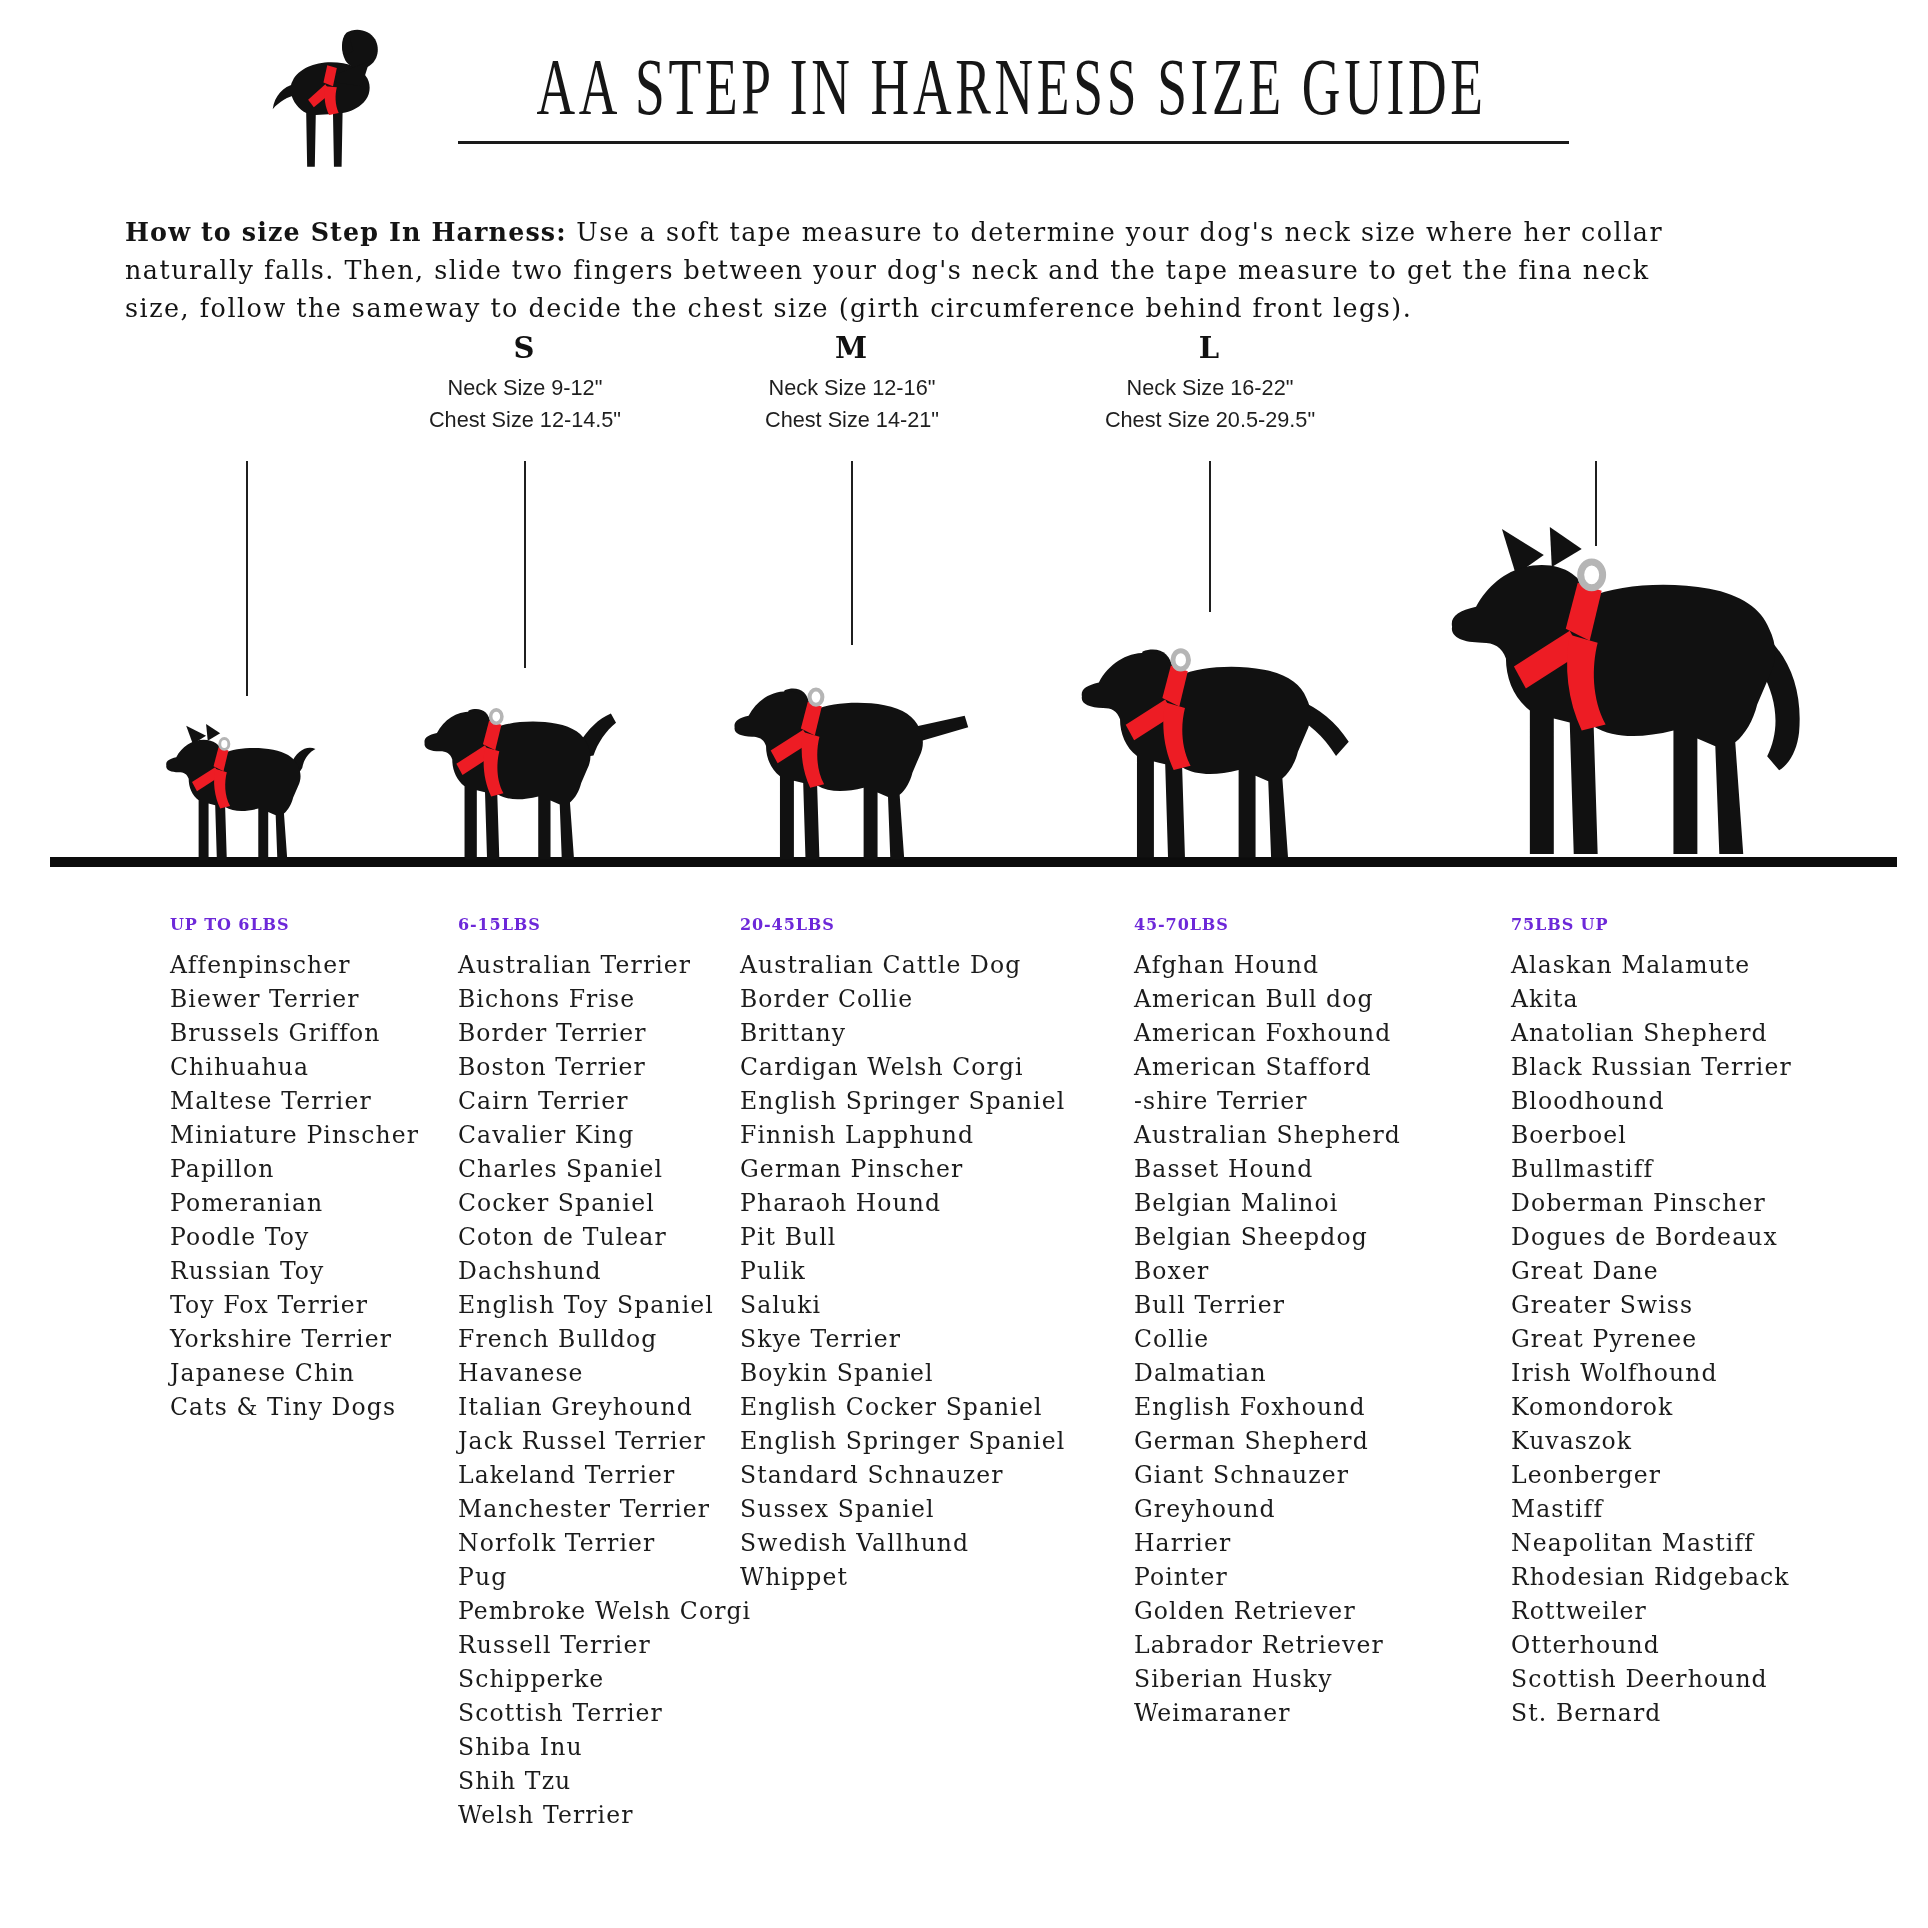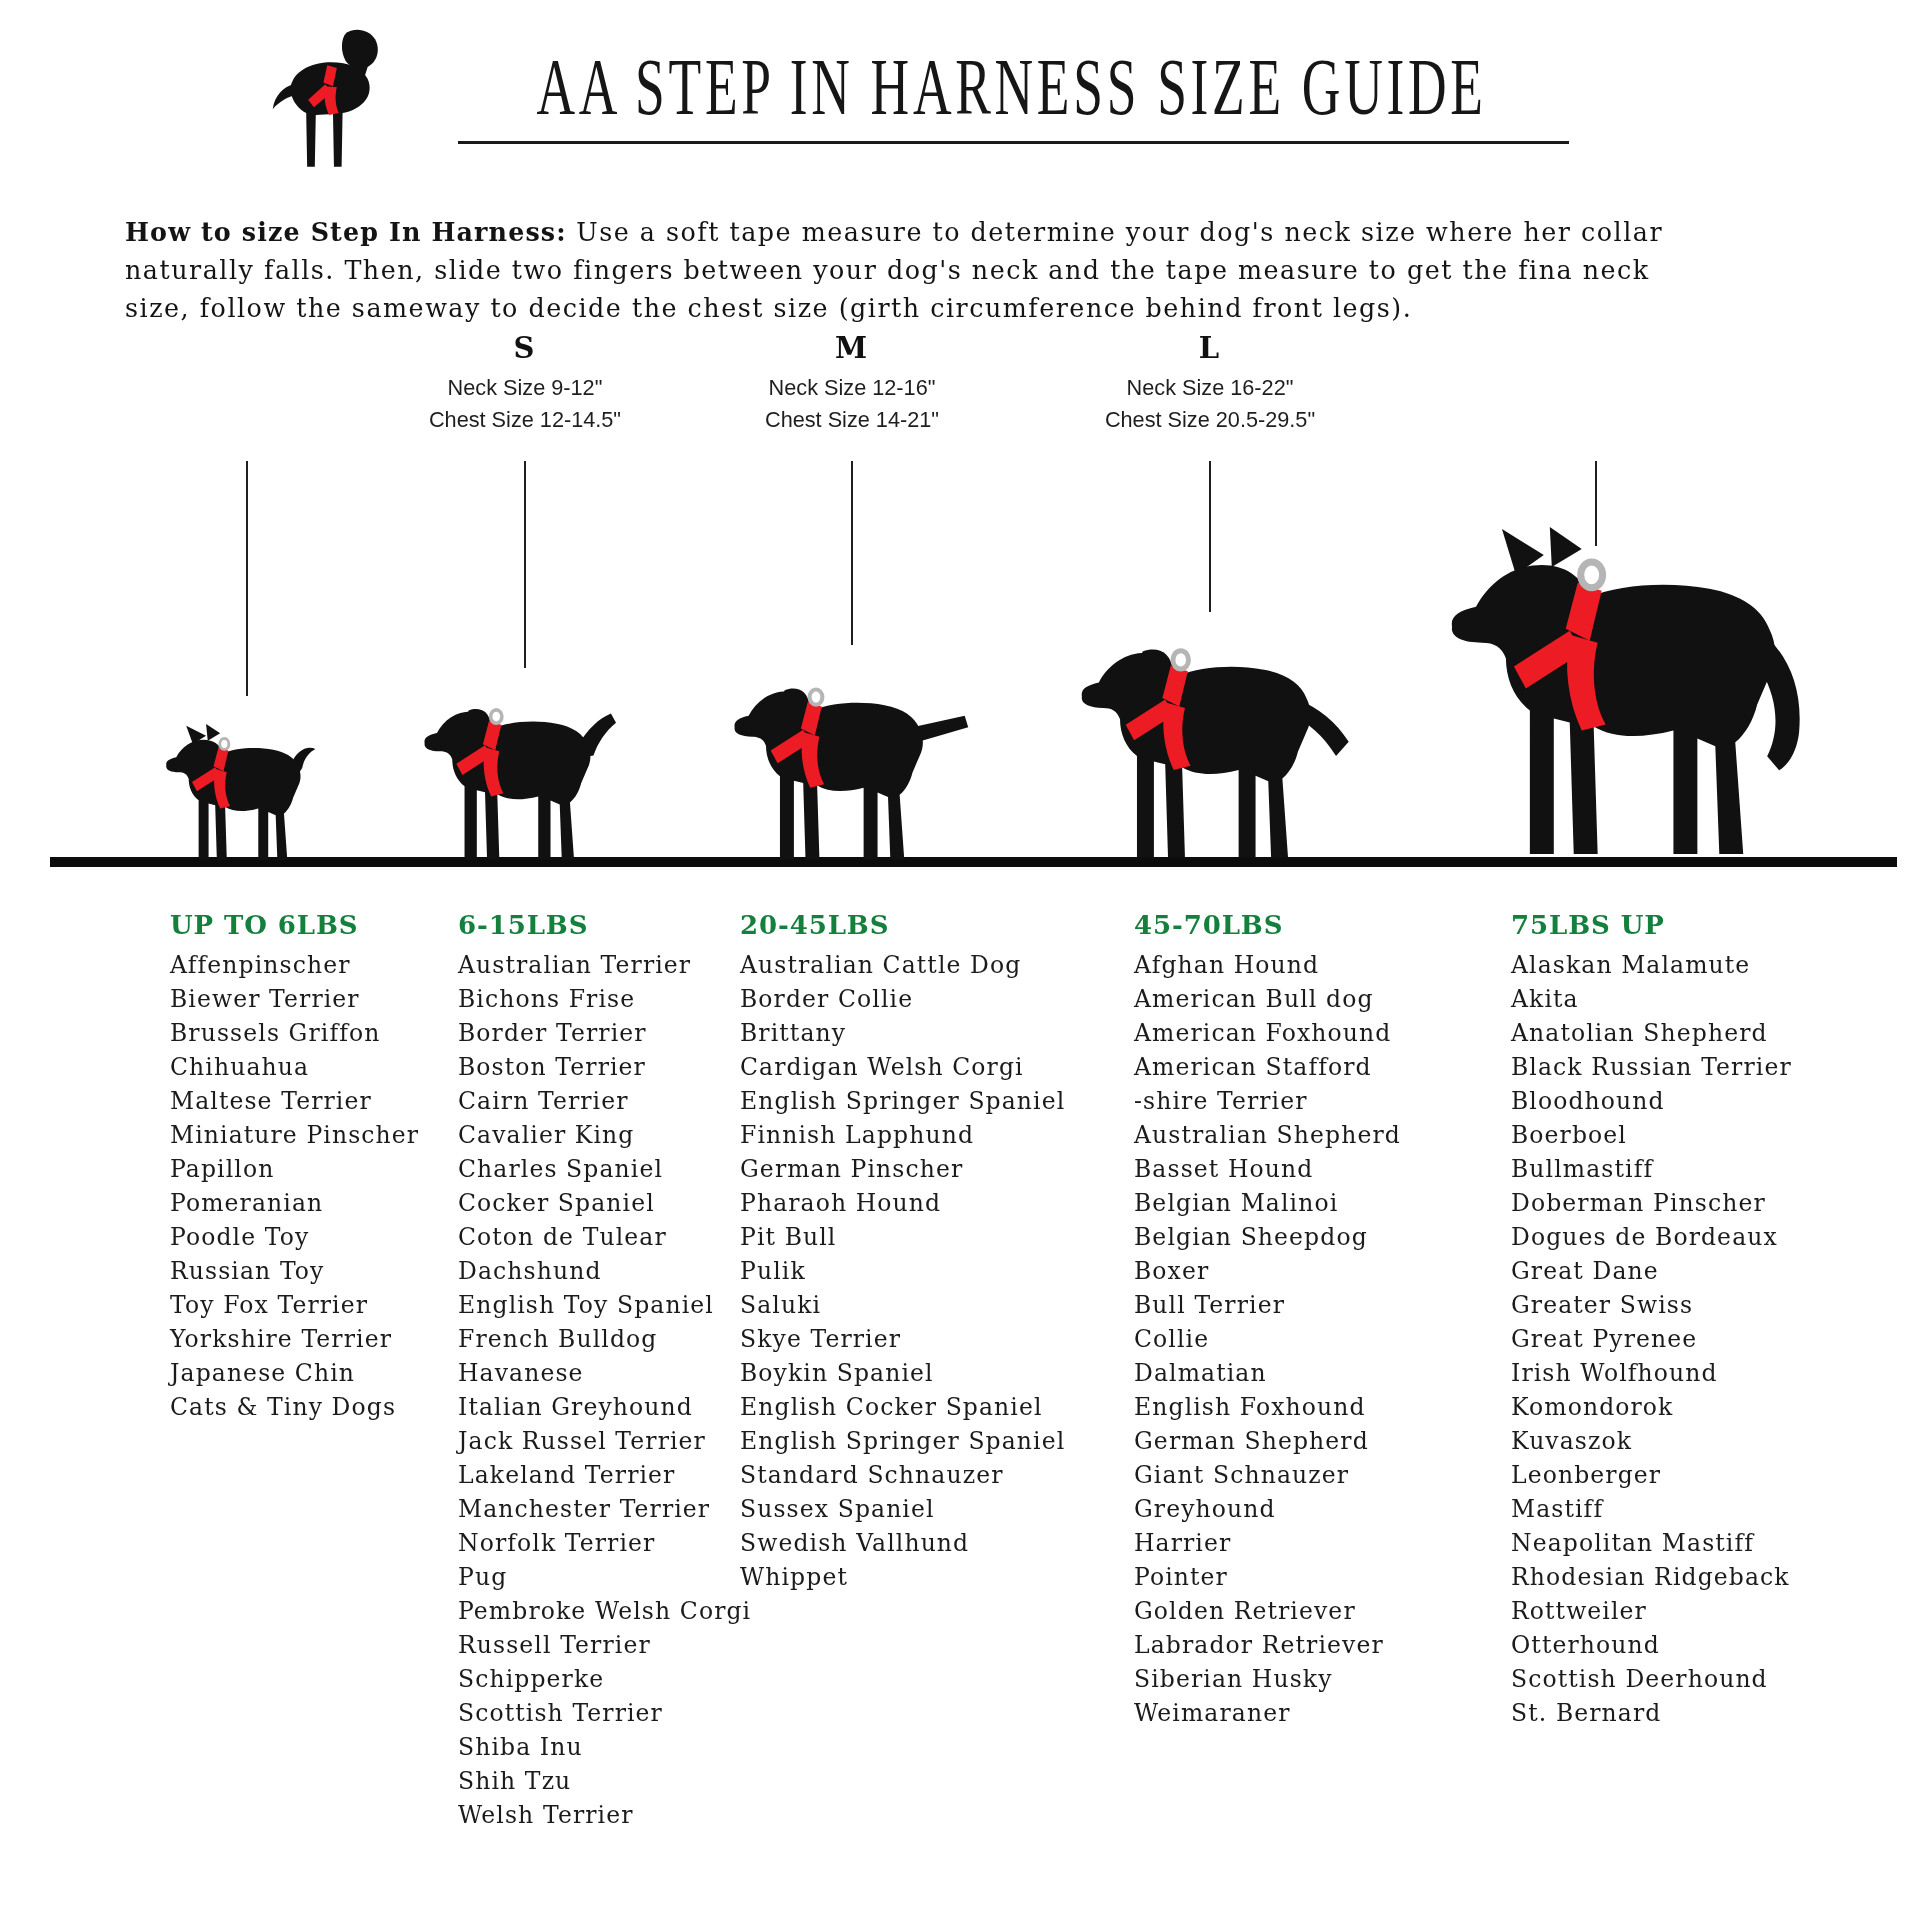--- a/index.html
+++ b/index.html
@@ -28,21 +28,21 @@
   .vline{position:absolute;width:1.9px;background:#1f1f1f;}
 
   .ground{position:absolute;left:50px;top:857px;width:1847px;height:10.4px;background:#0c0c0c;}
 
   
   .dog{position:absolute;}
   .dog svg{display:block;width:100%;height:100%;}
 
   
   .breeds-col{position:absolute;top:908px;width:358px;}
-  .breeds-header{font-size:26px;font-weight:bold;letter-spacing:0.9px;line-height:34px;color:#15803d;}
+  .breeds-header{font-size:16px;font-weight:bold;letter-spacing:0.9px;line-height:34px;color:#6d28d9;}
   .breeds-list{list-style:none;margin:5.6px 0 0 0;padding:0;}
   .breeds-list li{font-size:23.5px;line-height:34px;letter-spacing:1.1px;white-space:nowrap;color:#1b1b1b;}
 
   
   .footer-bar{position:absolute;left:50px;top:1847px;width:1847px;height:70px;background:#070707;
               box-sizing:border-box;border:1.9px solid #9a9a9a;}
   .footer-note{display:block;width:100%;text-align:center;color:#f2f2f2;
                font-family:"Liberation Serif",serif;font-size:23.5px;letter-spacing:0.6px;line-height:66px;
                white-space:nowrap;}
 </style>

